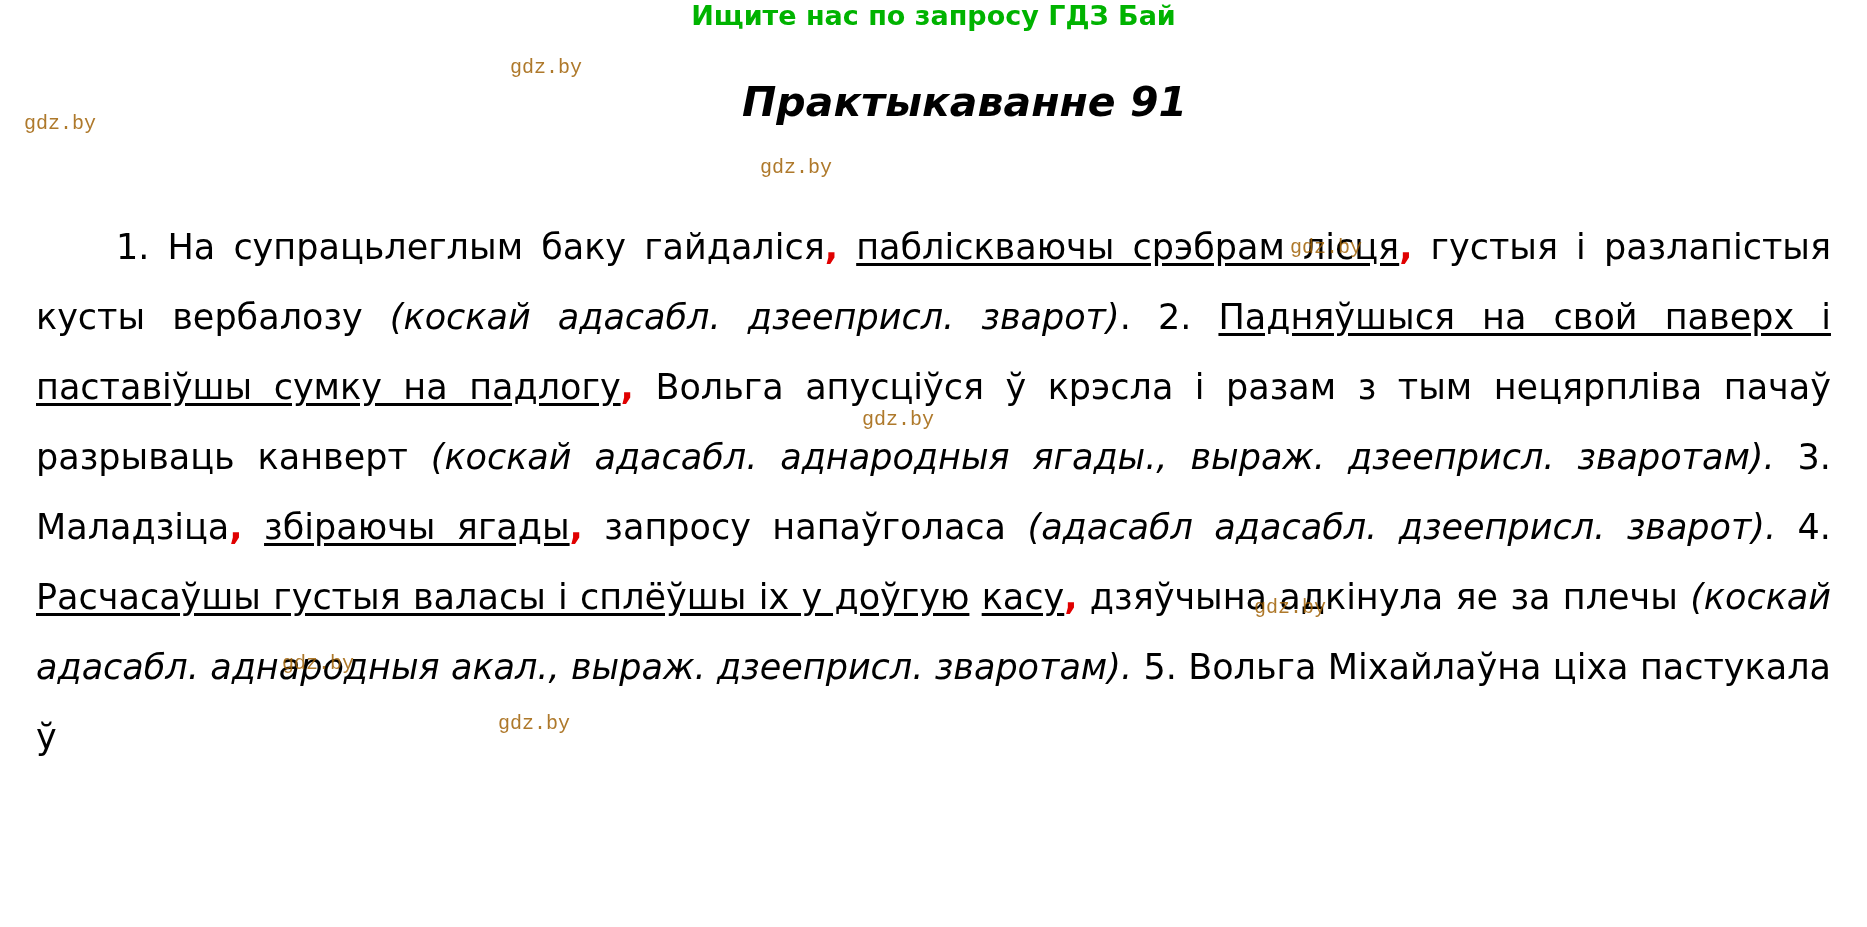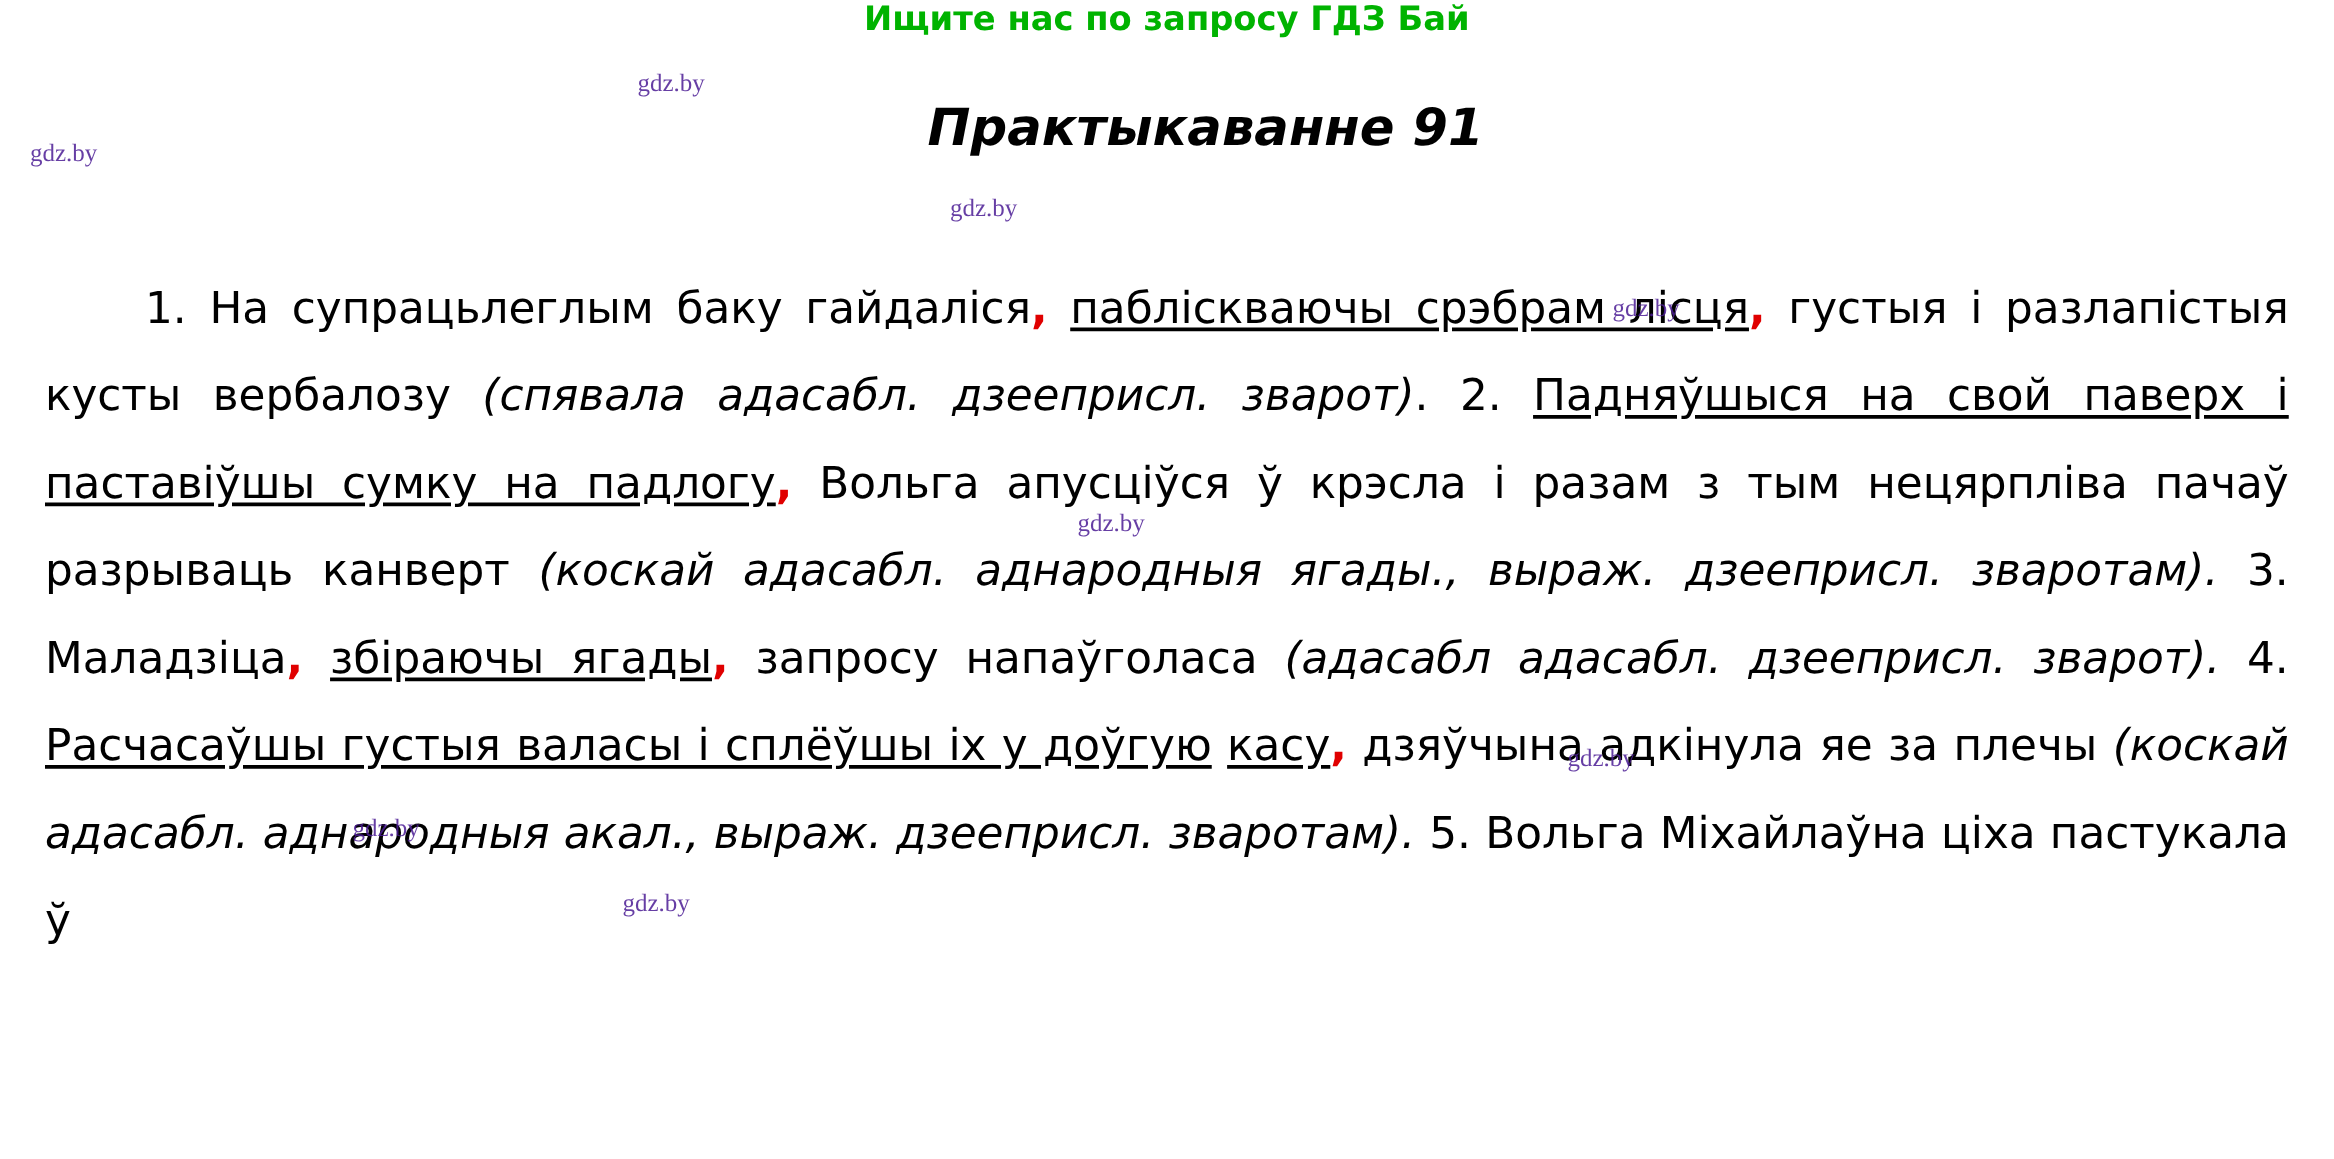--- a/index.html
+++ b/index.html
@@ -68,23 +68,23 @@
   }
   .indent { display: inline-block; width: 80px; }
 
   .u { text-decoration: underline; text-underline-offset: 4px; }
   .red { color: #e00000; font-weight: bold; }
   .it { font-style: italic; }
 
   
   .wm {
     position: absolute;
-    color: #4c1d95;
+    color: #a16207;
     font-size: 20px;
-    font-family: Liberation Serif, serif;
+    font-family: Liberation Mono, monospace;
     opacity: 0.85;
     pointer-events: none;
     white-space: nowrap;
   }
 
   
   .footer {
     position: absolute;
     bottom: 10px;
     left: 0;
@@ -100,21 +100,21 @@
 </head>
 <body>
 
 <div class="page">
 
   <div class="promo">Ищите нас по запросу ГДЗ Бай</div>
 
   <div class="title">Практыкаванне 91</div>
 
   <div class="body-text">
-    <p><span class="indent"></span><span>1. На супрацьлеглым баку гайдаліся</span><span class="red">,</span> <span class="u">пабліскваючы срэбрам лісця</span><span class="red">,</span> <span>густыя і разлапістыя кусты вербалозу</span> <span class="it">(спявала адасабл. дзееприсл. зварот)</span><span>.</span>
+    <p><span class="indent"></span><span>1. На супрацьлеглым баку гайдаліся</span><span class="red">,</span> <span class="u">пабліскваючы срэбрам лісця</span><span class="red">,</span> <span>густыя і разлапістыя кусты вербалозу</span> <span class="it">(коскай адасабл. дзееприсл. зварот)</span><span>.</span>
     <span>2.</span> <span class="u">Падняўшыся на свой паверх і паставіўшы сумку на падлогу</span><span class="red">,</span> <span>Вольга</span> <span>апусціўся ў крэсла і разам з тым нецярпліва пачаў разрываць канверт</span> <span class="it">(коскай адасабл. аднародныя ягады., выраж. дзееприсл. зваротам).</span>
     <span>3.</span> <span>Маладзіца</span><span class="red">,</span> <span class="u">збіраючы ягады</span><span class="red">,</span> <span>запросу напаўголаса</span> <span class="it">(адасабл адасабл.</span> <span class="it">дзееприсл. зварот).</span>
     <span>4.</span> <span class="u">Расчасаўшы густыя валасы і сплёўшы іх у доўгую</span> <span class="u">касу</span><span class="red">,</span> <span>дзяўчына адкінула яе за плечы</span> <span class="it">(коскай адасабл. аднародныя акал.,</span> <span class="it">выраж. дзееприсл. зваротам).</span>
     <span>5.</span> <span>Вольга Міхайлаўна ціха пастукала ў</span></p>
   </div>
 
   <div class="wm" style="left:24px; top:112px;">gdz.by</div>
   <div class="wm" style="left:510px; top:56px;">gdz.by</div>
   <div class="wm" style="left:760px; top:156px;">gdz.by</div>
   <div class="wm" style="left:1290px; top:236px;">gdz.by</div>

